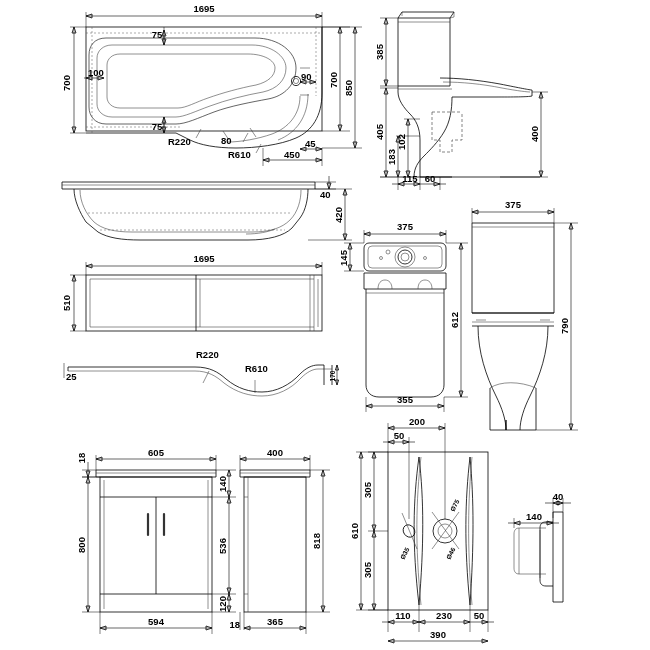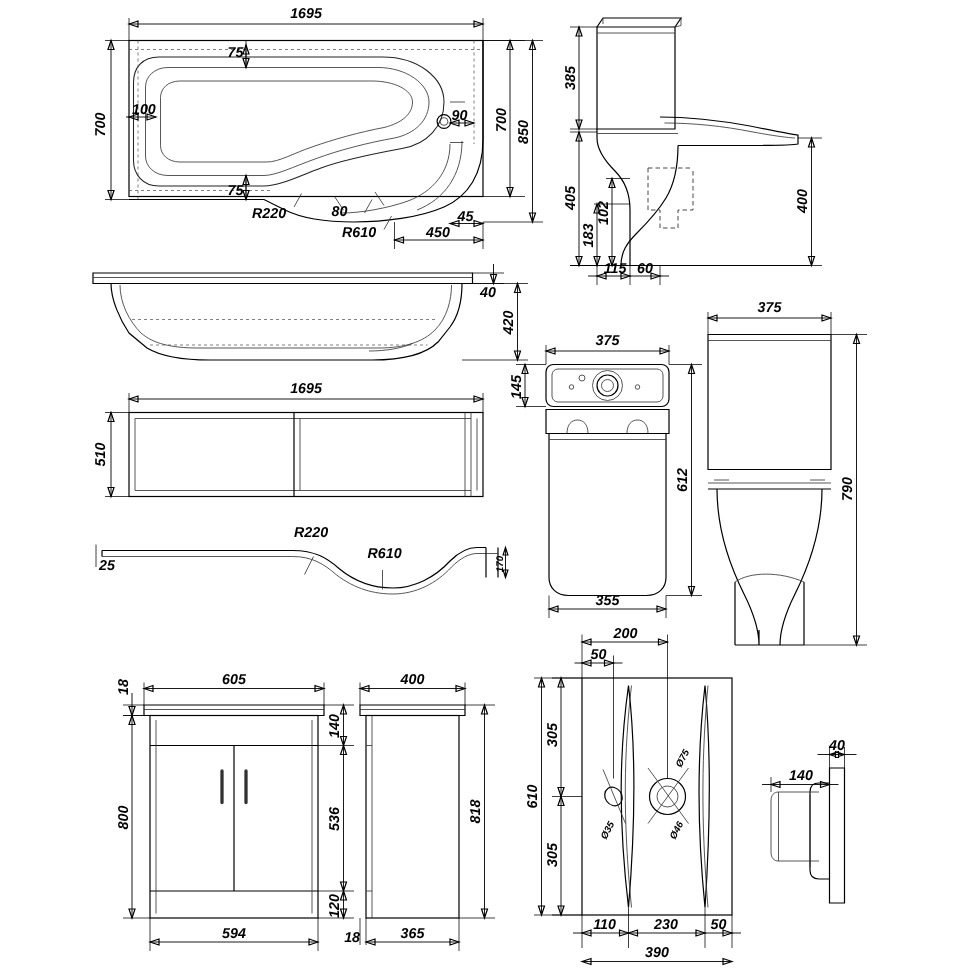--- a/index.html
+++ b/index.html
@@ -1,19 +1,19 @@
 <!DOCTYPE html>
 <html><head>
 <meta charset="utf-8">
 <title>Bathroom Suite Technical Drawing</title>
 <style>
   html,body{margin:0;padding:0;background:#ffffff;}
   body{width:650px;height:650px;overflow:hidden;
        font-family:"Liberation Sans","DejaVu Sans",sans-serif;}
-  #sheet{position:relative;width:650px;height:638px;background:#fff;font-style:italic;}
+  #sheet{position:relative;width:650px;height:638px;background:#fff;}
   svg{display:block;}
   .ln{stroke:#000;stroke-width:0.8;fill:none;}
   .lnh{stroke:#222;stroke-width:0.7;fill:none;}
   .thin{stroke:#333;stroke-width:0.55;fill:none;}
   .dash{stroke:#333;stroke-width:0.6;fill:none;stroke-dasharray:3 2;}
   .dashf{stroke:#555;stroke-width:0.5;fill:none;stroke-dasharray:2 2;}
   .dim{stroke:#000;stroke-width:0.6;fill:none;}
   .ext{stroke:#000;stroke-width:0.5;fill:none;}
   .lbl{font-family:"Liberation Sans","DejaVu Sans",sans-serif;
        font-size:9.5px;font-weight:bold;fill:#000;}

